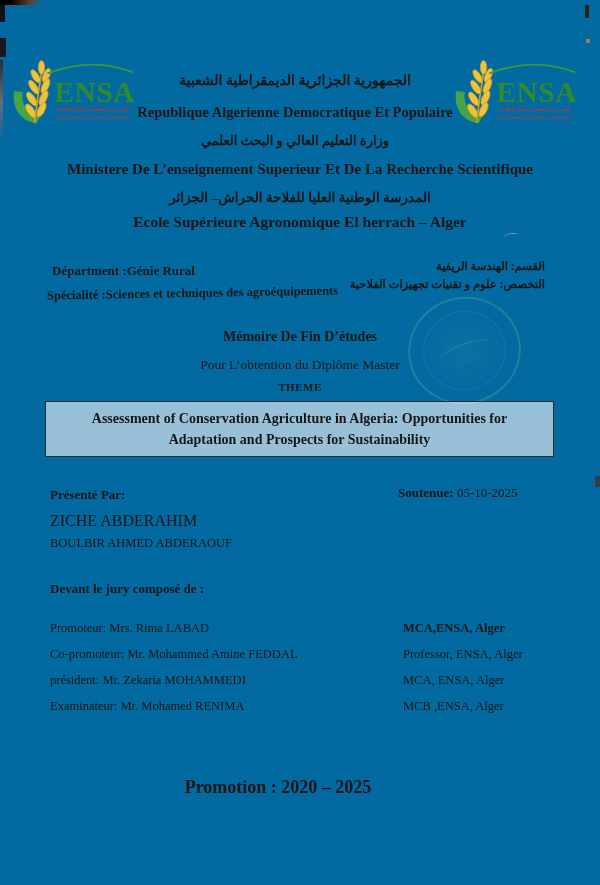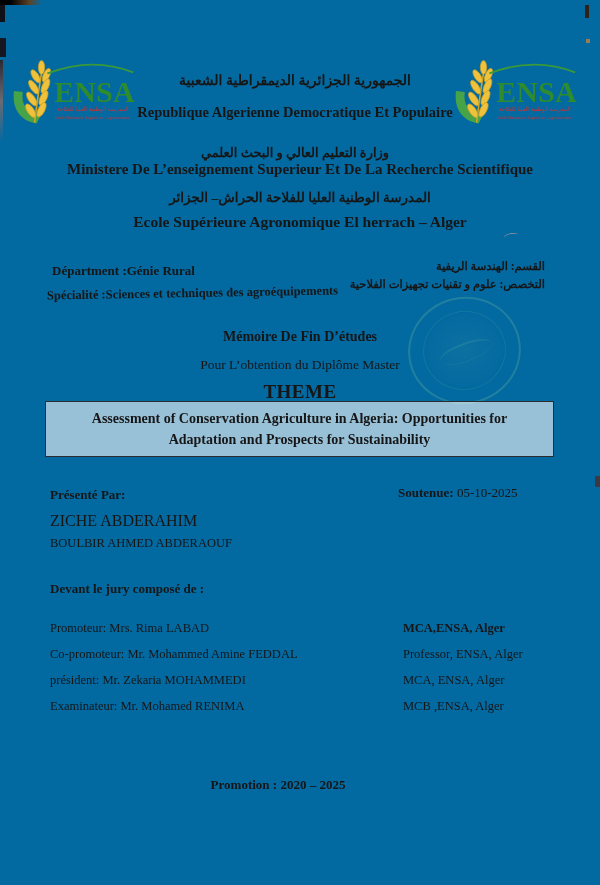--- a/index.html
+++ b/index.html
@@ -42,35 +42,35 @@
   
   .logo { position:absolute; }
   .logo-left { left:10px; top:57px; }
   .logo-right { left:452px; top:57px; }
 
   
   .txt { position:absolute; }
   .center { text-align:center; }
   .hdr-ar1 { top:72px; left:140px; width:310px; font-size:14px; font-weight:700; direction:rtl; }
   .hdr-fr1 { top:104px; left:100px; width:390px; font-size:14.5px; font-weight:700; }
-  .hdr-ar2 { top:133px; left:140px; width:310px; font-size:13px; font-weight:700; direction:rtl;margin-top:12px; }
+  .hdr-ar2 { top:133px; left:140px; width:310px; font-size:13px; font-weight:700; direction:rtl; }
   .hdr-fr2 { top:161px; left:0; width:600px; font-size:15px; font-weight:700; }
   .hdr-ar3 { top:189px; left:0; width:600px; font-size:13.5px; font-weight:700; direction:rtl; }
   .hdr-fr3 { top:213px; left:0; width:600px; font-size:15.5px; font-weight:700; }
 
   
   .dept-fr1 { left:52px; top:263px; font-size:13px; font-weight:700; }
   .dept-fr2 { left:47px; top:286px; font-size:12.5px; font-weight:700; transform:rotate(-1deg); }
   .dept-ar { right:55px; top:257px; width:250px; text-align:right; font-size:11.5px;
     font-weight:700; direction:rtl; line-height:1.6; }
 
   
   .mem1 { top:329px; left:0; width:600px; font-size:14px; font-weight:700; }
   .mem2 { top:357px; left:0; width:600px; font-size:13.5px; }
-  .theme-label { top:381px; left:0; width:600px; font-size:19px; font-weight:700; letter-spacing:0.5px; }
+  .theme-label { top:381px; left:0; width:600px; font-size:11px; font-weight:700; letter-spacing:0.5px; }
   .theme-box { position:absolute; left:45px; top:401px; width:509px; min-height:53px;
     border:1.5px solid #2c2c2c; background:rgba(252,252,253,0.6);
     display:flex; align-items:center; justify-content:center;
     padding:6px 14px; text-align:center; font-size:14px; font-weight:700; line-height:1.5;
     z-index:2; }
 
   
   .presented { left:50px; top:487px; font-size:13px; font-weight:700; }
   .soutenue { left:398px; top:485px; font-size:13px; }
   .soutenue .lbl { font-weight:700; }
@@ -80,21 +80,21 @@
   
   .jury-heading { left:50px; top:581px; font-size:13px; font-weight:700; }
   .jury-rows { position:absolute; left:50px; top:621px; width:505px; }
   .jury-row { display:flex; justify-content:space-between; align-items:flex-start;
     margin-bottom:10.5px; font-size:12.5px; line-height:1.25; }
   .jury-name { flex:1; }
   .jury-title { width:152px; }
   .jury-row:first-child .jury-title { font-weight:700; }
 
   
-  .promotion { top:777px; left:0; width:556px; font-size:13px; font-weight:700; }
+  .promotion { top:777px; left:0; width:556px; font-size:18px; font-weight:700; }
 </style>
 </head>
 <body>
 
 <div class="page">
 
   <div class="art art-top-bar"></div>
   <div class="art art-left-tick1"></div>
   <div class="art art-left-tick2"></div>
   <div class="art art-left-bar"></div>

